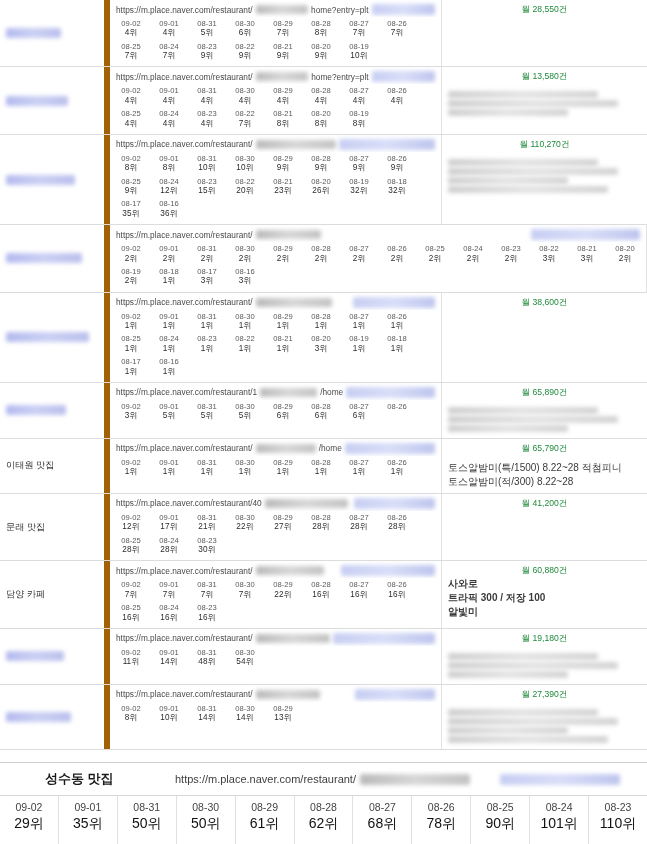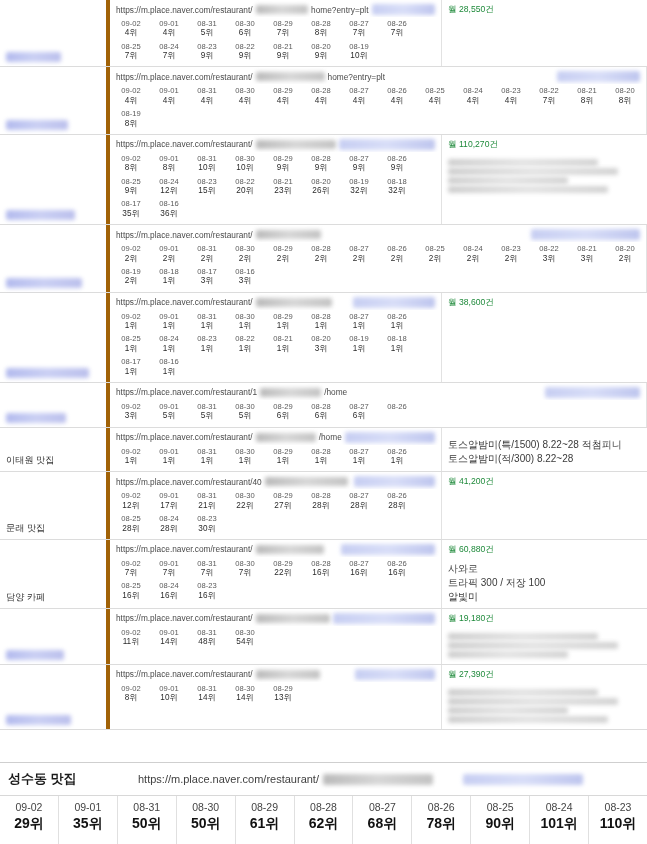--- a/index.html
+++ b/index.html
@@ -16,24 +16,24 @@
   .sheet { width: 647px; height: 844px; position: relative; }
 
   .row {
     display: flex;
     border-bottom: 1px solid #dcdcdc;
     align-items: stretch;
   }
   .col-kw {
     width: 110px;
     flex: 0 0 110px;
-    border-right: 4px solid #a16207;
+    border-right: 6px solid #a16207;
     padding: 4px 6px;
     display: flex;
-    align-items: flex-end;
+    align-items: center;
   }
   .col-mid {
     flex: 1 1 auto;
     border-right: 1px solid #e2e2e2;
     padding: 0;
     min-width: 0;
   }
   .col-right {
     width: 205px;
     flex: 0 0 205px;
@@ -87,21 +87,21 @@
     flex: 0 0 38px;
     text-align: center;
     padding: 1px 0 2px 0;
     line-height: 1.25;
   }
   .rank-date { font-size: 7.6px; color: #5a5a5a; }
   .rank-val { font-size: 8.2px; color: #2b2b2b; }
   .count {
     color: #1f8a3b;
     font-size: 8.6px;
-    text-align: left;
+    text-align: center;
     white-space: nowrap;
   }
   .note {
     font-size: 10px;
     color: #3a3a3a;
     line-height: 1.4;
     white-space: pre-line;
   }
   .kw-text { font-size: 9.2px; color: #333; }
 
@@ -112,20 +112,21 @@
     height: 82px;
     background: #ffffff;
     border-top: 1px solid #cfcfcf;
   }
   .bottom-head {
     display: flex;
     align-items: center;
     height: 32px;
     padding: 0 8px;
     gap: 10px;
+    margin-left: 37px;
   }
   .bottom-kw {
     font-size: 13px;
     font-weight: bold;
     color: #1a1a1a;
     width: 120px;
     flex: 0 0 120px;
   }
   .bottom-url {
     font-size: 11px;
@@ -142,21 +143,21 @@
     height: 49px;
   }
   .bottom-cell {
     flex: 1 1 0;
     border-right: 1px solid #e0e0e0;
     text-align: center;
     padding-top: 5px;
   }
   .bottom-cell:last-child { border-right: none; }
   .bottom-date { font-size: 10.5px; color: #444; }
-  .bottom-val { font-size: 14px; font-weight: bold; color: #111; margin-top: 2px;}
+  .bottom-val { font-size: 14px; font-weight: normal; color: #111; margin-top: 2px;}
 </style>
 </head>
 <body>
 
 <div class="sheet">
   <div id="rows-container">
       <div class="row">
         <div class="col-kw">
           <span class="blur blur-kw" style="width: 55px; height: 10px;"></span>
         </div>
@@ -299,20 +300,28 @@
               <div class="rank-val">8위</div>
             </div>
             <div class="rank-cell">
               <div class="rank-date">08-20</div>
               <div class="rank-val">8위</div>
             </div>
             <div class="rank-cell">
               <div class="rank-date">08-19</div>
               <div class="rank-val">8위</div>
             </div>
+          </div>
+        </div>
+        <div class="col-right">
+          <div class="count">월 13,580건</div>
+          <div style="margin-top: 8px;">
+            <span class="blur blur-txt" style="width: 150px; height: 7px; display: block;"></span>
+            <span class="blur blur-txt" style="width: 170px; height: 7px; display: block;"></span>
+            <span class="blur blur-txt" style="width: 120px; height: 7px; display: block;"></span>
           </div>
         </div>
       </div>
       <div class="row">
         <div class="col-kw">
           <span class="blur blur-kw" style="width: 69px; height: 10px;"></span>
         </div>
         <div class="col-mid">
           <div class="url-line">
             <span class="url-text">https://m.place.naver.com/restaurant/</span>
@@ -618,20 +627,28 @@
             <div class="rank-cell">
               <div class="rank-date">08-27</div>
               <div class="rank-val">6위</div>
             </div>
             <div class="rank-cell">
               <div class="rank-date">08-26</div>
               <div class="rank-val"></div>
             </div>
           </div>
         </div>
+        <div class="col-right">
+          <div class="count">월 65,890건</div>
+          <div style="margin-top: 8px;">
+            <span class="blur blur-txt" style="width: 150px; height: 7px; display: block;"></span>
+            <span class="blur blur-txt" style="width: 170px; height: 7px; display: block;"></span>
+            <span class="blur blur-txt" style="width: 120px; height: 7px; display: block;"></span>
+          </div>
+        </div>
       </div>
       <div class="row">
         <div class="col-kw">
           <span class="kw-text">이태원 맛집</span>
         </div>
         <div class="col-mid">
           <div class="url-line">
             <span class="url-text">https://m.place.naver.com/restaurant/</span>
             <span class="blur blur-url" style="width: 72px; height: 9px;"></span>
             <span class="url-text">/home</span>
@@ -666,20 +683,21 @@
               <div class="rank-date">08-27</div>
               <div class="rank-val">1위</div>
             </div>
             <div class="rank-cell">
               <div class="rank-date">08-26</div>
               <div class="rank-val">1위</div>
             </div>
           </div>
         </div>
         <div class="col-right">
+          <div class="count">월 65,790건</div>
           <div class="note" style="margin-top: 6px;">토스알밤미(특/1500) 8.22~28 적첨피니
 토스알밤미(적/300) 8.22~28</div>
         </div>
       </div>
       <div class="row">
         <div class="col-kw">
           <span class="kw-text">문래 맛집</span>
         </div>
         <div class="col-mid">
           <div class="url-line">
@@ -790,21 +808,21 @@
               <div class="rank-val">16위</div>
             </div>
             <div class="rank-cell">
               <div class="rank-date">08-23</div>
               <div class="rank-val">16위</div>
             </div>
           </div>
         </div>
         <div class="col-right">
           <div class="count">월 60,880건</div>
-          <div class="note" style="margin-top: 6px;">사와로
+          <div class="note" style=" font-weight: bold;">사와로
 트라픽 300 / 저장 100
 알빛미</div>
         </div>
       </div>
       <div class="row">
         <div class="col-kw">
           <span class="blur blur-kw" style="width: 58px; height: 10px;"></span>
         </div>
         <div class="col-mid">
           <div class="url-line">

